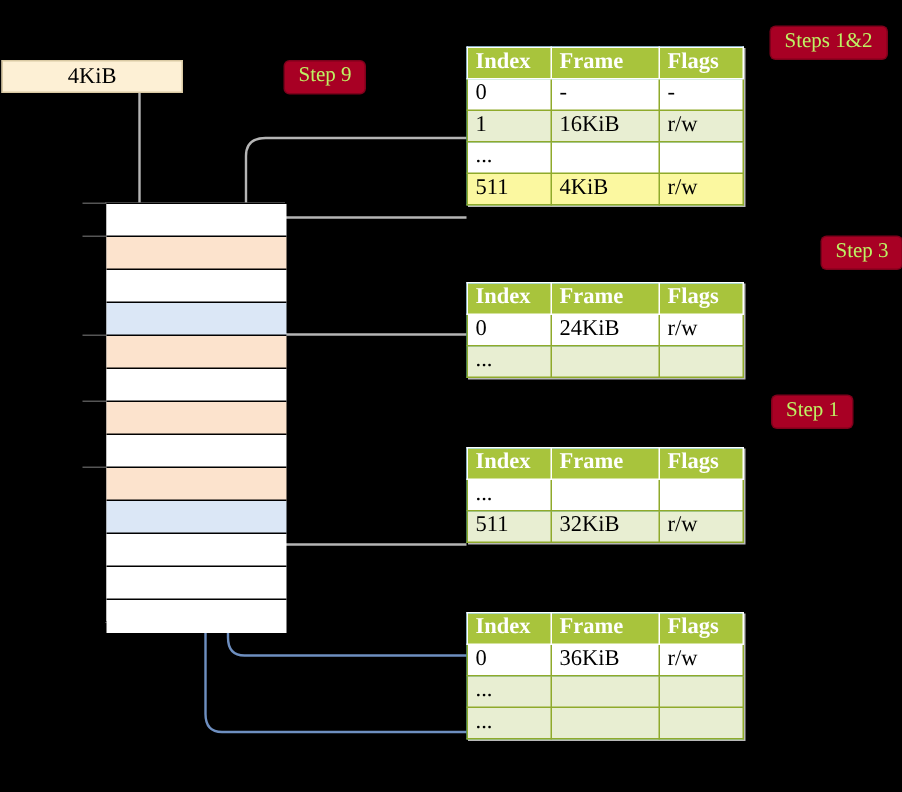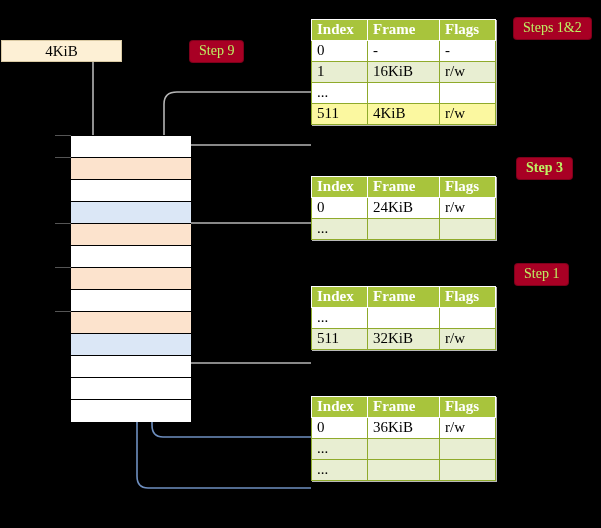--- a/index.html
+++ b/index.html
@@ -22,21 +22,21 @@
     color: #bef264;
     font-family: "Liberation Serif", serif;
     font-size: 14px;
     line-height: 18px;
     padding: 1px 9px 2px 9px;
     border-radius: 3px;
     white-space: nowrap;
     box-shadow: 0 0 0 1px #7e001b;
   }
   #badge-steps12 { left: 514px; top: 18px; }
-  #badge-step3   { left: 517px; top: 158px; font-weight: bold; }
+  #badge-step3   { left: 548px; top: 158px; }
   #badge-step4   { left: 515px; top: 264px; }
   #badge-step0   { left: 190px; top: 41px; }
 
   
   #req-box {
     position: absolute;
     left: 1px;
     top: 40px;
     width: 119px;
     height: 20px;
@@ -82,20 +82,21 @@
   }
 
   
   .ptable {
     position: absolute;
     border-collapse: collapse;
     background: #0ea5e9;
     font-family: "Liberation Serif", serif;
     font-size: 15px;
     box-shadow: 1px 1px 0 0 #b9b9b9;
+    margin-top: 12px;
   }
   .ptable th,
   .ptable td {
     border: 1px solid #8faa2b;
     padding: 1px 5px 2px 5px;
     text-align: left;
     height: 21px;
     box-sizing: border-box;
     color: #000000;
     font-weight: normal;

